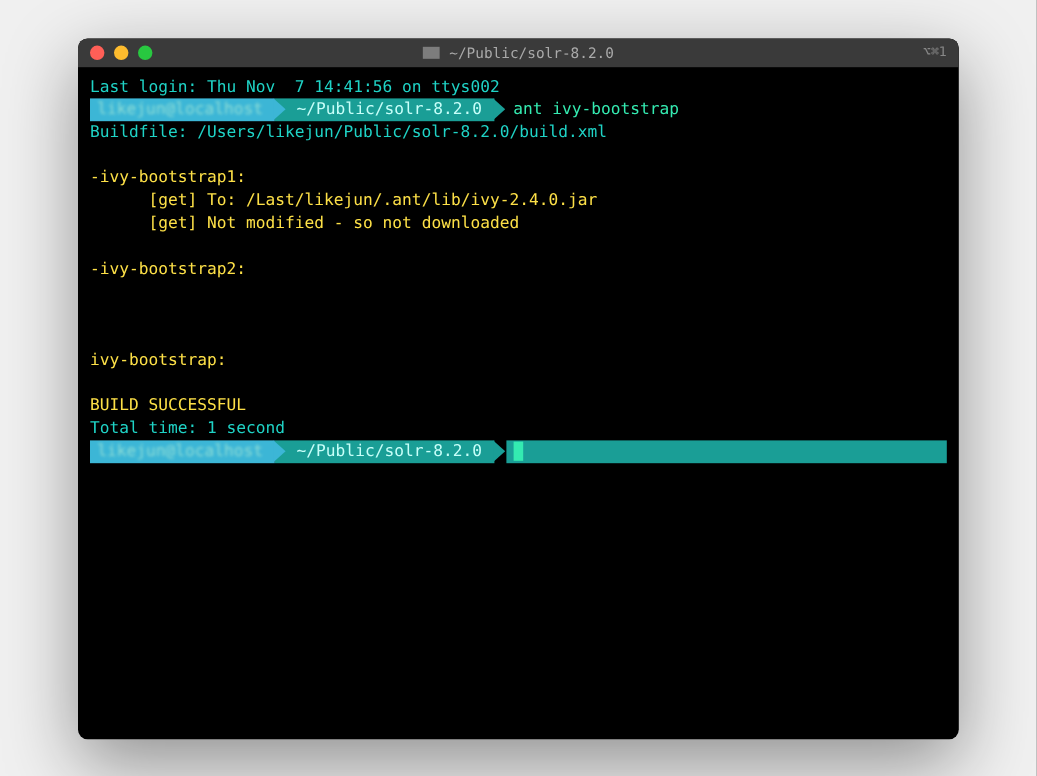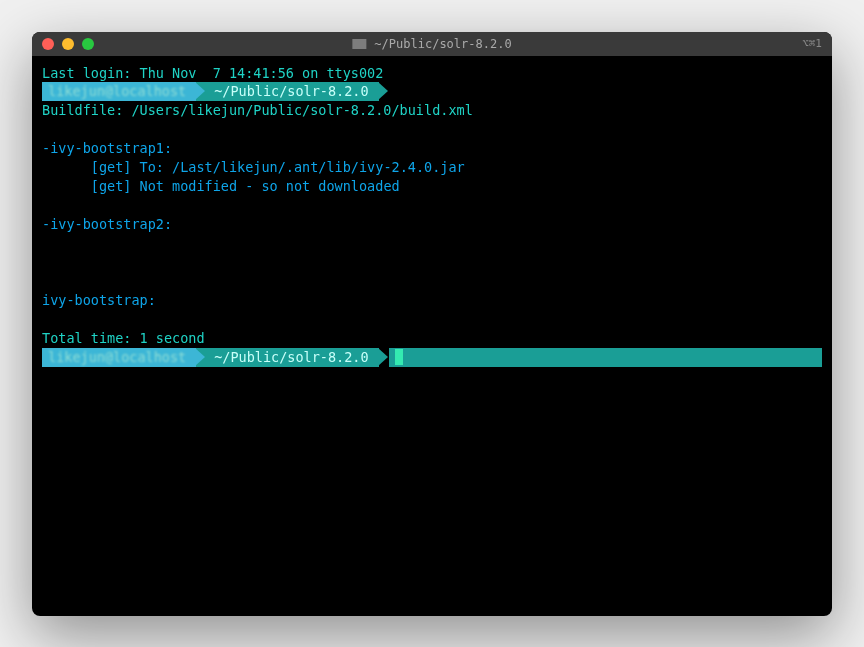--- a/index.html
+++ b/index.html
@@ -10,21 +10,21 @@
     body {
       font-family: "Menlo", "Monaco", "Consolas", monospace;
       background: #f0f0f0;
       display: flex;
       justify-content: center;
       align-items: center;
       min-height: 100vh;
       padding: 20px;
     }
     .window {
-      width: 800px;
+      width: 734px;
       background: #000;
       border-radius: 8px;
       overflow: hidden;
       box-shadow: 0 20px 60px rgba(0,0,0,0.4);
     }
     .titlebar {
       height: 24px;
       background: #3a3a3a;
       display: flex;
       align-items: center;
@@ -65,21 +65,21 @@
       color: #888;
       font-size: 11px;
     }
     .terminal {
       padding: 8px 10px 80px 10px;
       font-size: 13.5px;
       line-height: 1.4;
       min-height: 560px;
     }
     .line {
-      color: #0ea5e9;
+      color: #fde047;
       white-space: pre-wrap;
       word-break: break-all;
     }
     .line-teal {
       color: #1fd3c6;
     }
     .prompt-line {
       display: flex;
       align-items: stretch;
       flex-wrap: wrap;
@@ -165,34 +165,36 @@
   </div>
 
   <div class="terminal">
     <div class="line line-teal">Last login: Thu Nov  7 14:41:56 on ttys002</div>
 
     <div class="prompt-line">
       <span class="seg seg-user">
           <span class="blur-text">likejun@localhost</span>
         </span>
       <span class="seg seg-path">~/Public/solr-8.2.0</span>
+      <span class="cmd-text">ant ivy-bootstrap</span>
     </div>
 
     <div class="line line-teal">Buildfile: /Users/likejun/Public/solr-8.2.0/build.xml</div>
     <div class="blank"></div>
     <div class="line">-ivy-bootstrap1:</div>
     <div class="line">      [get] To: /Last/likejun/.ant/lib/ivy-2.4.0.jar</div>
     <div class="line">      [get] Not modified - so not downloaded</div>
     <div class="blank"></div>
     <div class="line">-ivy-bootstrap2:</div>
     <div class="blank"></div>
     <div class="blank"></div>
     <div class="blank"></div>
     <div class="line">ivy-bootstrap:</div>
     <div class="blank"></div>
+    <div class="line">BUILD SUCCESSFUL</div>
     <div class="line line-teal">Total time: 1 second</div>
 
     <div class="prompt-line">
       <span class="seg seg-user">
           <span class="blur-text">likejun@localhost</span>
         </span>
       <span class="seg seg-path">~/Public/solr-8.2.0</span>
       <span class="filler-bar">
         <span class="cursor"></span>
       </span>

